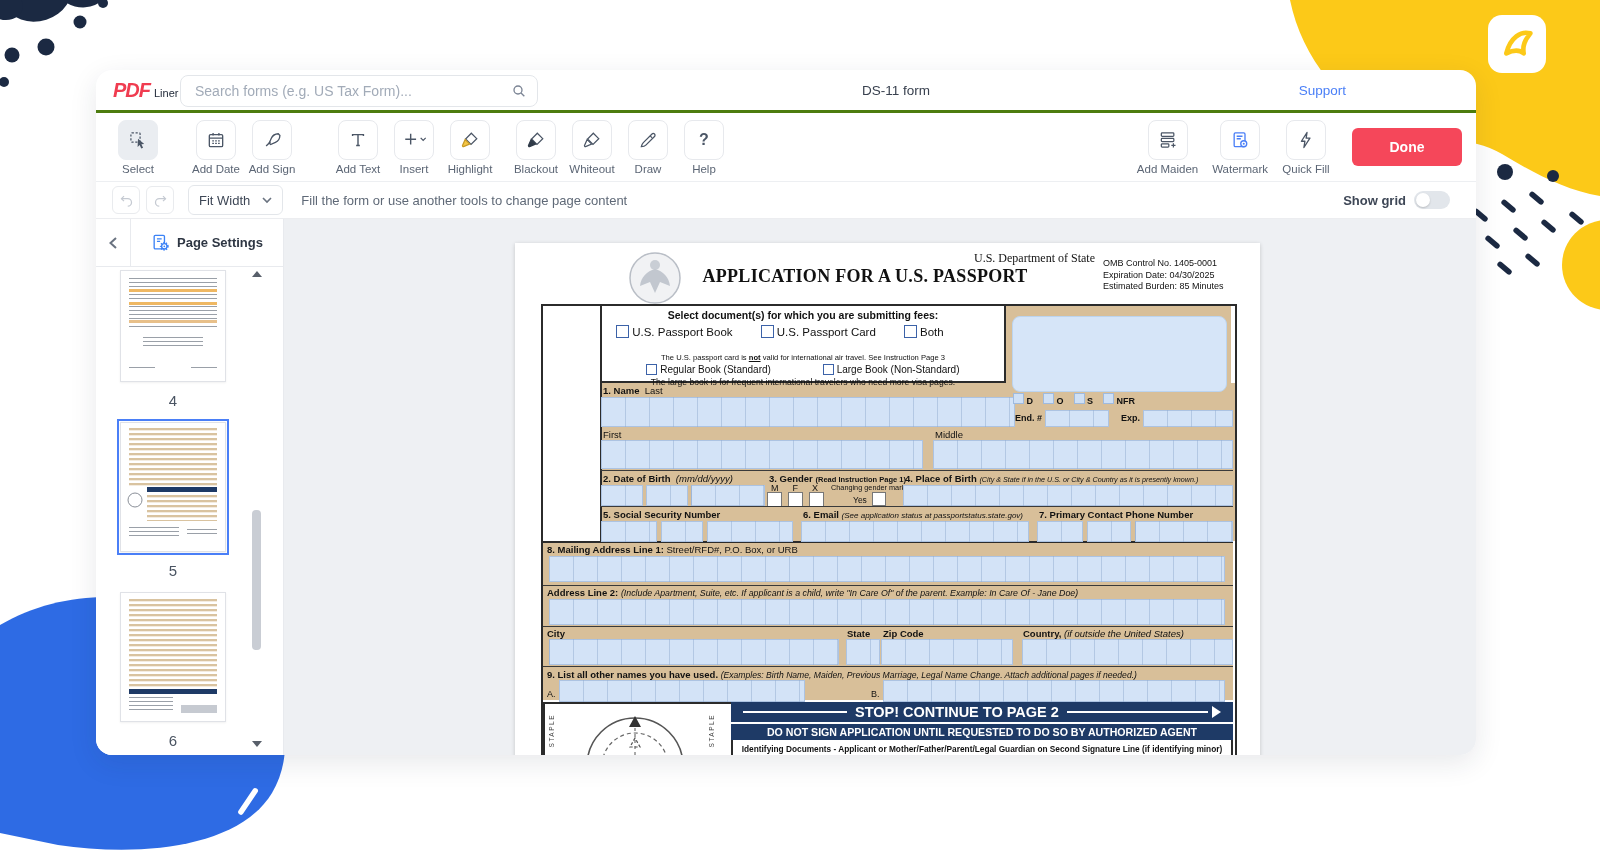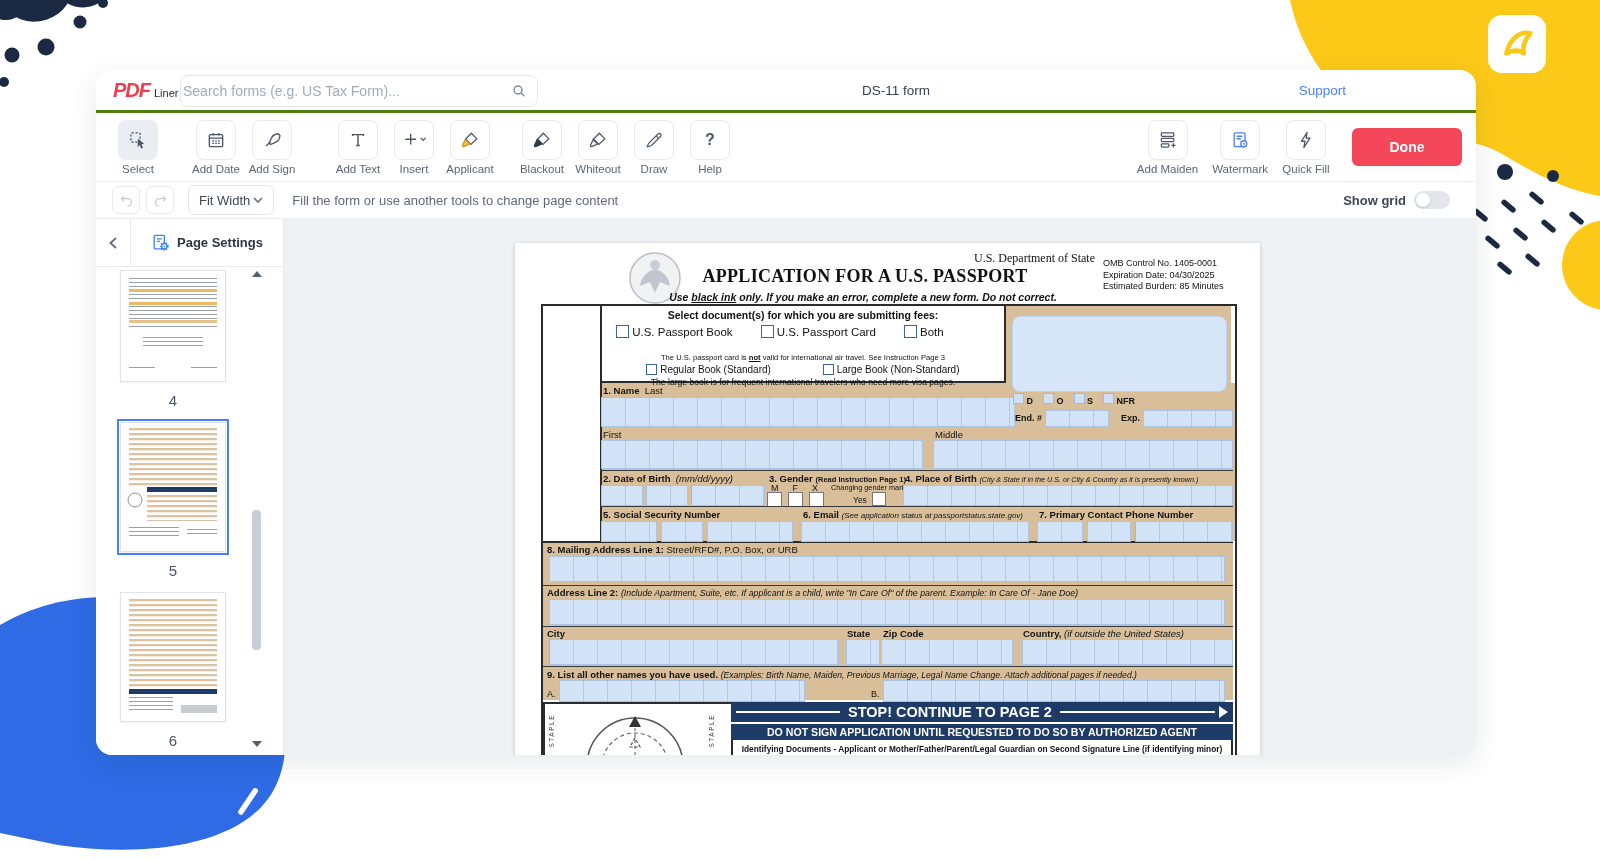--- a/index.html
+++ b/index.html
@@ -21,21 +21,21 @@
        box-shadow:0 8px 28px rgba(25,35,60,.10);z-index:10;overflow:hidden;
        display:flex;flex-direction:column;position:absolute}
 
   
   .hd{height:40px;border-bottom:3px solid #4d7c0f;position:relative;flex:none}
   .logo{position:absolute;left:17px;top:9px;display:flex;align-items:baseline;cursor:pointer}
   .logo .pdf{font-size:20px;font-weight:bold;font-style:italic;color:#f03c50;letter-spacing:-1px}
   .logo .liner{font-size:11px;font-weight:normal;color:#222b3a;margin-left:4px}
   .search{position:absolute;left:84px;top:5px;width:356px;height:30px;border:1px solid #e3e6ea;
           border-radius:8px;display:flex;align-items:center;background:#fff}
-  .search input{border:none;outline:none;flex:1;font-size:14px;color:#3c4657;
+  .search input{border:none;outline:none;flex:1;margin-left:12px;font-size:14px;color:#3c4657;
           font-family:"Liberation Sans",sans-serif;background:transparent}
   .search input::placeholder{color:#a2abb8}
   .search .sic{margin-right:10px;color:#7b8494}
   .doc-title{position:absolute;left:720px;top:13px;width:160px;text-align:center;
           font-size:13.5px;color:#39414f}
   .support{position:absolute;right:130px;top:13px;font-size:13.5px;color:#4a7ff7;cursor:pointer}
 
   
   .tb{height:68px;border-bottom:1px solid #edeff2;display:flex;align-items:center;
       padding:0 8px 0 18px;flex:none}
@@ -47,21 +47,21 @@
   .done-btn{margin:0 6px 0 22px;width:110px;height:38px;background:#f5475a;border-radius:6px;
       color:#fff;font-size:14px;font-weight:bold;display:flex;align-items:center;
       justify-content:center;align-self:center;cursor:pointer}
 
   
   .sb{height:36px;border-bottom:1px solid #ecedf0;display:flex;align-items:center;
       padding:0 26px 0 16px;flex:none}
   .uic{width:26px;height:26px;border:1px solid #e9ebee;border-radius:6px;background:#fff;
       color:#c5cad2;display:flex;align-items:center;justify-content:center;cursor:pointer}
   .fitw{margin-left:14px;height:28px;border:1px solid #e3e6ea;border-radius:6px;background:#fff;
-      display:flex;align-items:center;gap:3px;padding:0 10px;font-size:13px;color:#3e4756;cursor:pointer}
+      display:flex;align-items:center;gap:12px;padding:0 10px;font-size:13px;color:#3e4756;cursor:pointer}
   .hint{margin-left:18px;font-size:13px;color:#5f6977}
   .gridlab{margin-left:auto;font-size:13px;color:#3e4756;font-weight:bold}
   .toggle{margin-left:8px;width:36px;height:18px;border-radius:9px;background:#e2e6eb;
       position:relative;cursor:pointer}
   .toggle .knob{position:absolute;left:2px;top:2px;width:14px;height:14px;border-radius:50%;
       background:#fff;box-shadow:0 1px 2px rgba(0,0,0,.18)}
 
   
   .content{flex:1;display:flex;min-height:0}
   .sidebar{width:187px;border-right:1px solid #e8eaee;position:relative;flex:none;background:#fff}
@@ -223,23 +223,23 @@
       </span>
       <span class="lb">Insert</span>
     </div>
     <div class="tool" style="margin-left:8px">
       <span class="ic">
         <svg width="20" height="20" viewBox="0 0 24 24" fill="none" stroke="currentColor" stroke-width="1.5">
           <path d="M13.6 3.9l6.5 6.5-6.9 6.9-6.5-6.5z"></path>
           <path d="M6.2 11.4L3 18.6c-.3.8.5 1.7 1.3 1.4l7.3-3.2z" fill="#f5c644" stroke="#c79a27"></path>
         </svg>
       </span>
-      <span class="lb">Applicant</span>
-    </div>
-    <div class="tool" style="margin-left:24px">
+      <span class="lb">Highlight</span>
+    </div>
+    <div class="tool" style="margin-left:18px">
       <span class="ic">
         <svg width="20" height="20" viewBox="0 0 24 24" fill="none" stroke="currentColor" stroke-width="1.5">
           <path d="M13.6 3.9l6.5 6.5-6.9 6.9-6.5-6.5z"></path>
           <path d="M6.2 11.4L3 18.6c-.3.8.5 1.7 1.3 1.4l7.3-3.2z" fill="#303b49" stroke="#303b49"></path>
         </svg>
       </span>
       <span class="lb">Blackout</span>
     </div>
     <div class="tool" style="margin-left:8px">
       <span class="ic">
@@ -388,23 +388,20 @@
     <div class="docarea">
       <div class="page">
 
         <svg class="c" style="left:112px;top:7px" width="56" height="56" viewBox="0 0 56 56">
           <circle cx="28" cy="28" r="25" fill="#f1f2f4" stroke="#b9bec6" stroke-width="1.5"></circle>
           <circle cx="28" cy="15" r="5" fill="#c9ced5"></circle>
           <path d="M28 19c-8 2-14 8-15 17l10-4 5 11 5-11 10 4c-1-9-7-15-15-17z" fill="#c2c7cf"></path>
         </svg>
         <div class="c serif" style="left:120px;top:8px;width:460px;text-align:right;font-size:12px">U.S. Department of State</div>
         <div class="c serif" style="left:120px;top:23px;width:460px;text-align:center;font-size:18px;font-weight:bold;letter-spacing:.3px">APPLICATION FOR A U.S. PASSPORT</div>
-        <div class="c" style="left:98px;top:48px;width:500px;text-align:center;font-size:10.5px;font-weight:bold;font-style:italic">
-          <span>Use </span><span style="text-decoration:underline">black ink</span><span> only. If you make an error, complete a new form. Do not correct.</span>
-        </div>
         <div class="c" style="left:588px;top:15px;width:152px;font-size:9px;line-height:11.5px">
           <div>OMB Control No. 1405-0001</div>
           <div>Expiration Date: 04/30/2025</div>
           <div>Estimated Burden: 85 Minutes</div>
         </div>
 
         <div class="c outerb" style="left:26px;top:61px;width:692px;height:460px"></div>
         <div class="c tan" style="left:491px;top:63px;width:225px;height:77px"></div>
         <div class="c tan" style="left:85px;top:140px;width:633px;height:158px;border-left:2px solid #2b2b2b"></div>
         <div class="c tan" style="left:28px;top:298px;width:690px;height:157px;border-top:2px solid #2b2b2b"></div>
@@ -523,21 +520,21 @@
           <svg style="position:absolute;left:22px;top:4px" width="140" height="64" viewBox="0 0 140 64">
             <circle cx="68" cy="58" r="48" fill="none" stroke="#555" stroke-width="1.6"></circle>
             <circle cx="68" cy="58" r="33" fill="none" stroke="#666" stroke-width="1.2" stroke-dasharray="4 3"></circle>
             <path d="M68 8l-6 11h12z" fill="#333"></path>
             <path d="M68 30l-5 9h10z" fill="none" stroke="#555" stroke-width="1.2" stroke-dasharray="3 2"></path>
             <path d="M68 20v38" stroke="#555" stroke-width="1" stroke-dasharray="3 3"></path>
           </svg>
         </div>
 
         <div class="c" style="left:216px;top:459px;width:502px">
-          <div class="navy" style="height:20px;display:flex;align-items:center;padding:0 5px">
+          <div class="navy" style="height:20px;display:flex;align-items:center;padding:0 12px">
             <span style="width:104px;height:2.5px;background:#fff;margin-right:8px"></span>
             <span style="font-size:14.5px;font-weight:bold;white-space:nowrap">STOP! CONTINUE TO PAGE 2</span>
             <span style="flex:1;height:2.5px;background:#fff;margin:0 4px 0 8px"></span>
             <span style="width:0;height:0;border-left:9px solid #fff;border-top:6px solid transparent;border-bottom:6px solid transparent"></span>
           </div>
           <div style="height:2px;background:#fff"></div>
           <div class="navy" style="height:16px;display:flex;align-items:center;justify-content:center;font-size:10.6px;font-weight:bold;white-space:nowrap">DO NOT SIGN APPLICATION UNTIL REQUESTED TO DO SO BY AUTHORIZED AGENT</div>
           <div style="height:17px;background:#fff;border-left:2px solid #2b2b2b;border-right:2px solid #2b2b2b;
                       display:flex;align-items:center;justify-content:center;font-size:8.3px;font-weight:bold;white-space:nowrap">Identifying Documents - Applicant or Mother/Father/Parent/Legal Guardian on Second Signature Line (if identifying minor)</div>
 

